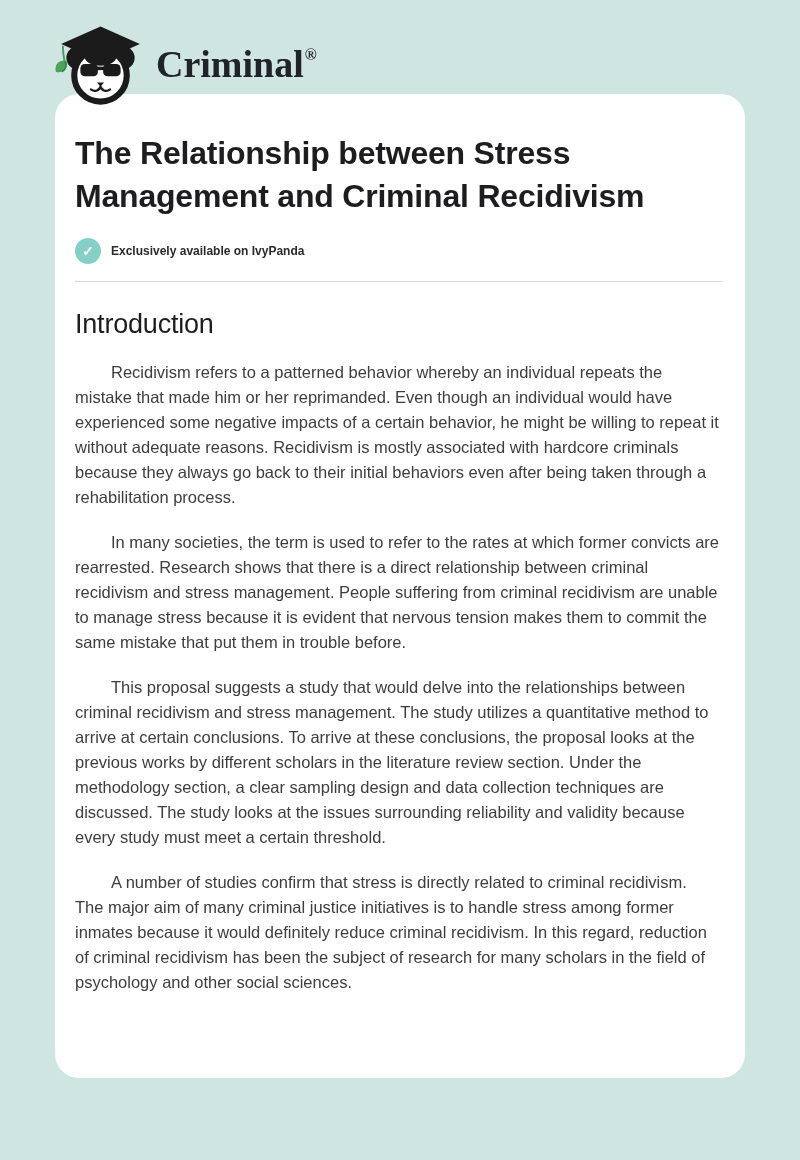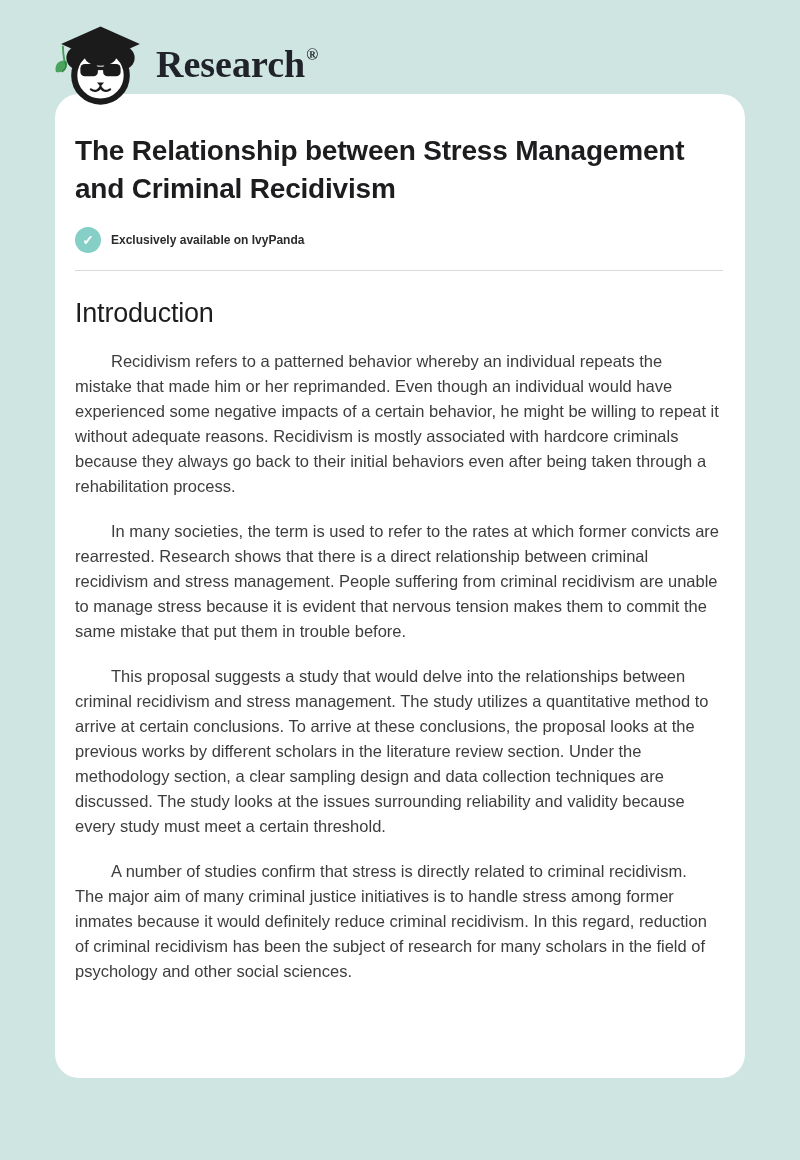--- a/index.html
+++ b/index.html
@@ -62,21 +62,21 @@
     margin-left: 55px;
     margin-top: 0;
     background: #ffffff;
     border-radius: 24px;
     padding: 38px 22px 40px 20px;
     overflow: hidden;
   }
   .essay-title {
     margin: 0;
     max-width: 620px;
-    font-size: 28px;
+    font-size: 32px;
     line-height: 1.34;
     font-weight: 700;
     color: #1d1d1f;
     letter-spacing: -0.2px;
   }
 
   
   .badge {
     display: flex;
     align-items: center;
@@ -152,21 +152,21 @@
         <path d="M41 33 v7 a18 10 0 0 0 36 0 v-7 z" fill="#1b1b1b"></path>
 
         <path d="M16 27 c0 8 1 13 2 19" stroke="#4a9e5c" stroke-width="2.2" fill="none"></path>
 
         <path d="M19 44 c-8 -1 -13 5 -11 13 c8 2 13 -3 13 -11 z" fill="#4aa45e"></path>
         <path d="M18 45 c3 4 2 9 -3 12" stroke="#2e7d44" stroke-width="1.5" fill="none"></path>
       </svg>
     </span>
 
     <span class="brand">
-      <span>Research</span>
+      <span>Criminal</span>
       <sup>®</sup>
     </span>
   </header>
 
   <main class="card">
 
     <h1 class="essay-title">The Relationship between Stress Management and Criminal Recidivism</h1>
 
     <div class="badge">
       <span class="badge-circle">✓</span>

